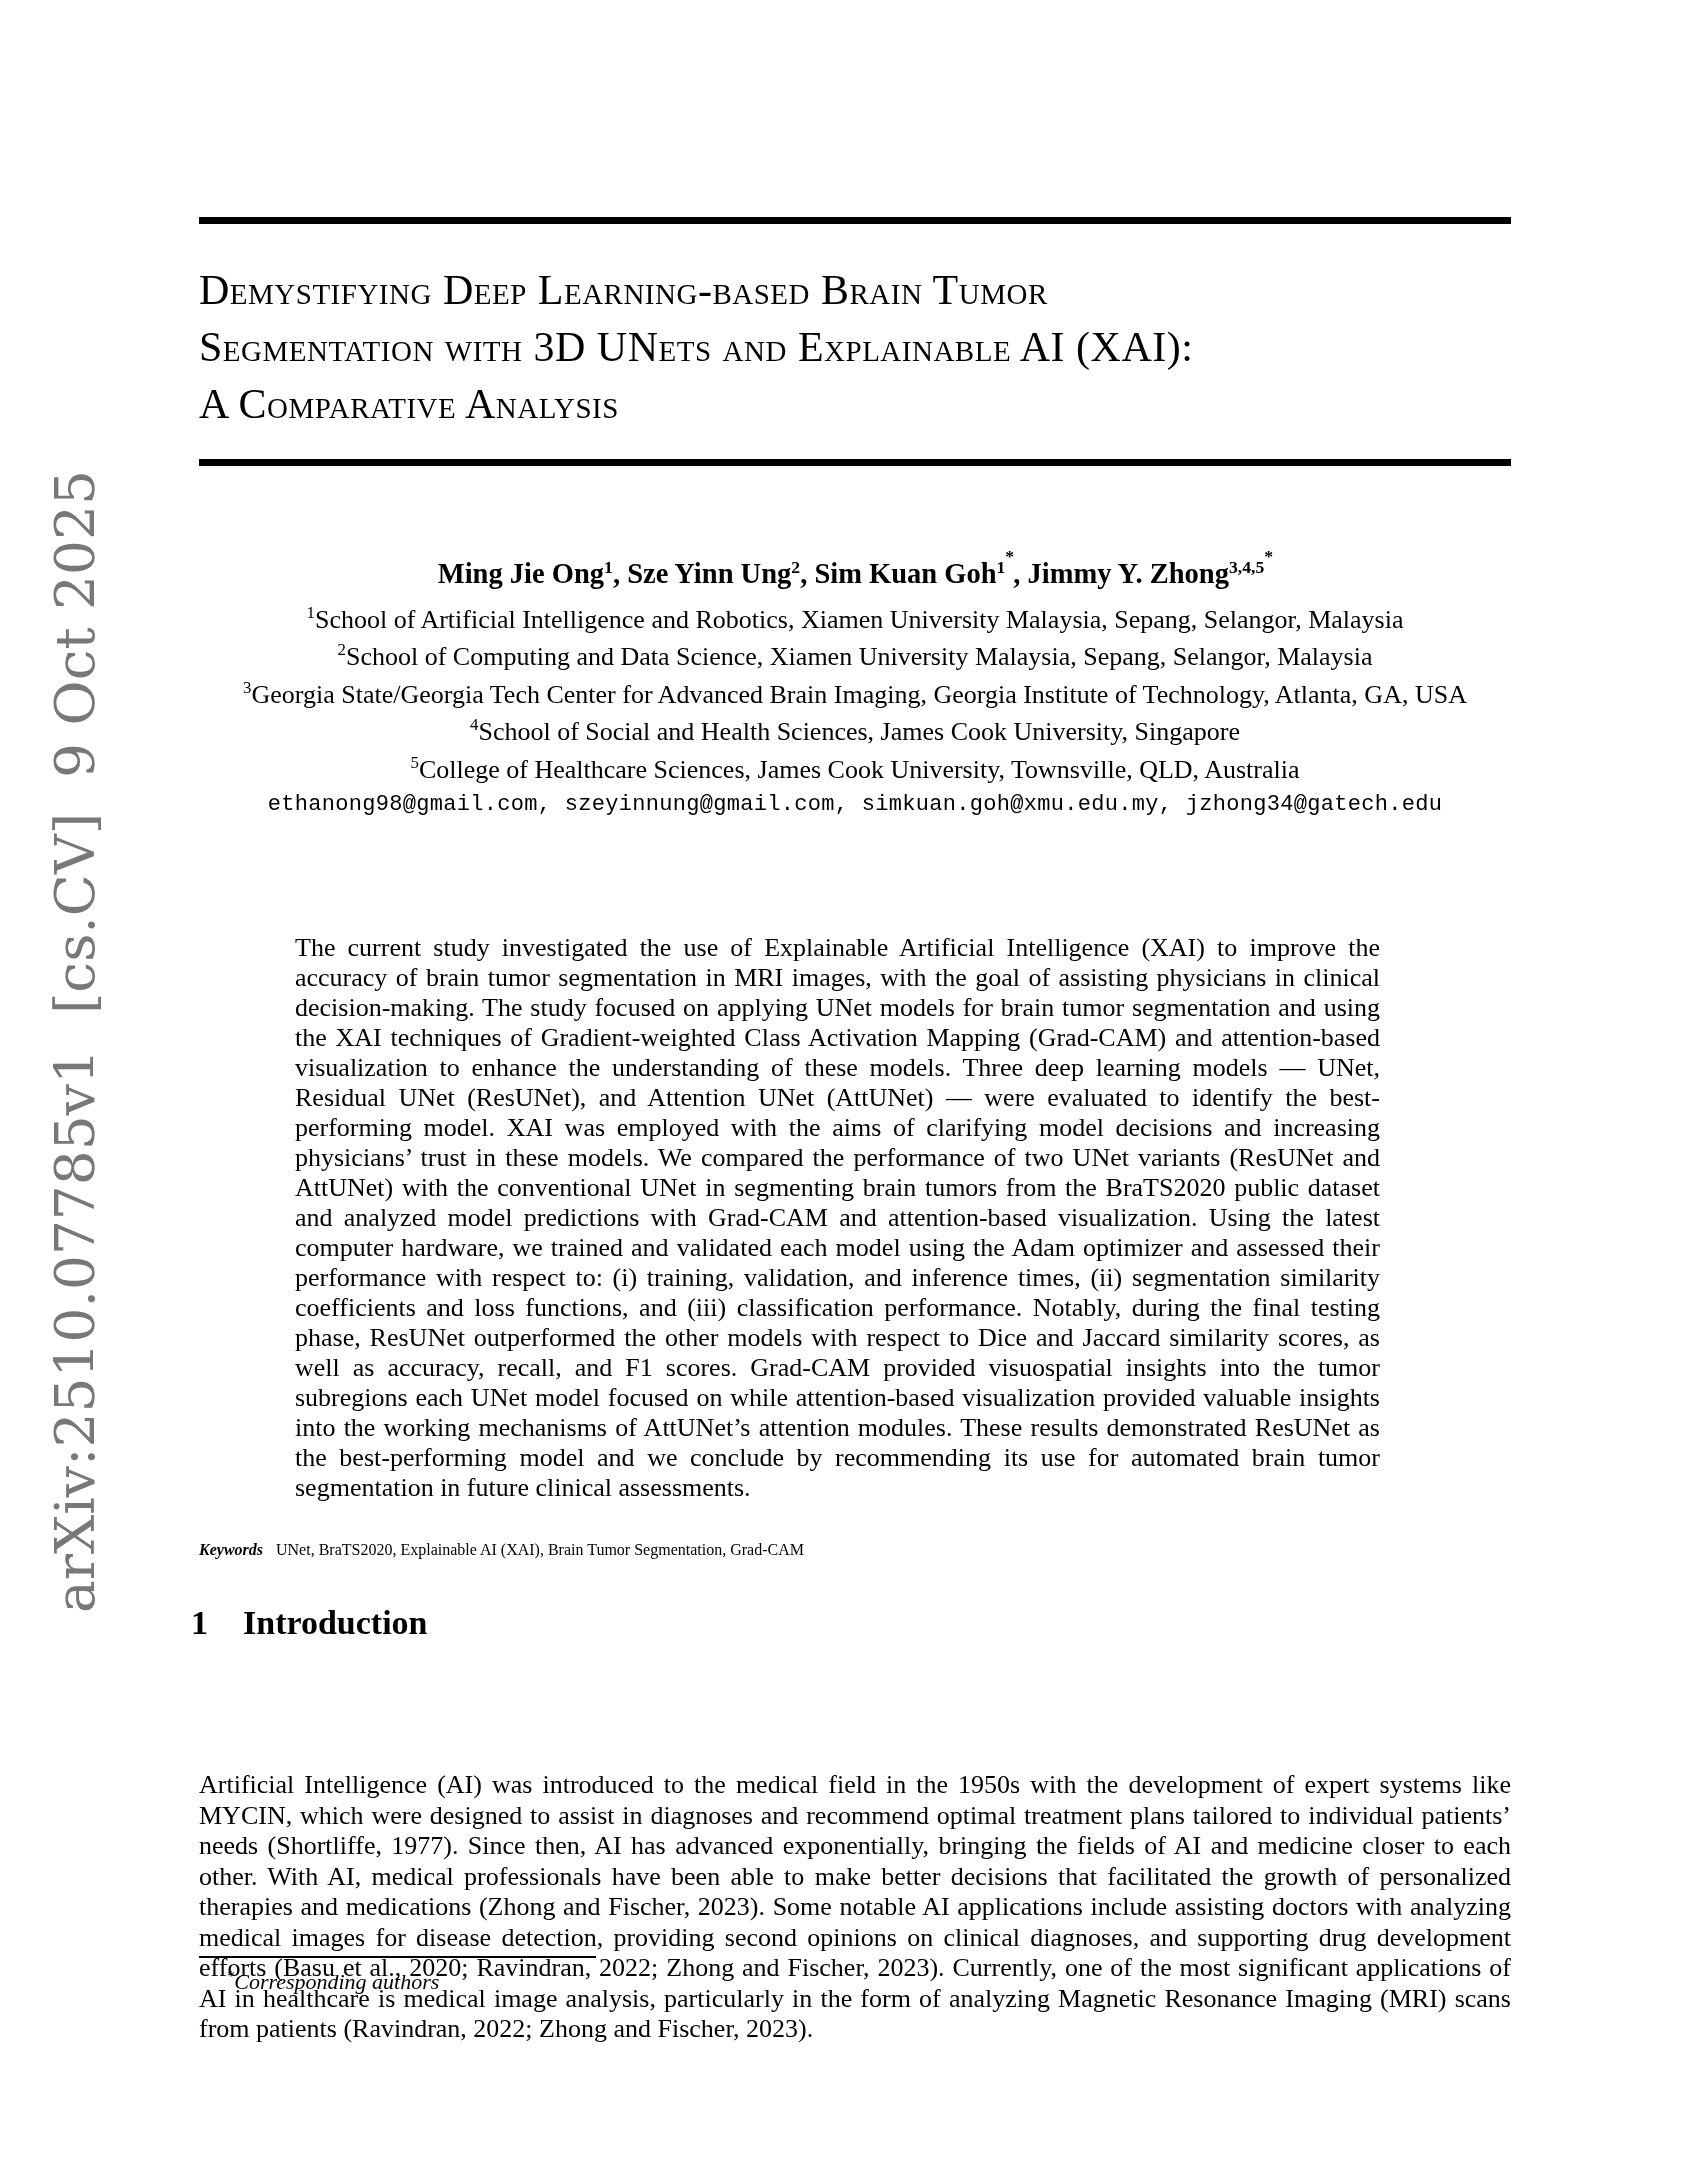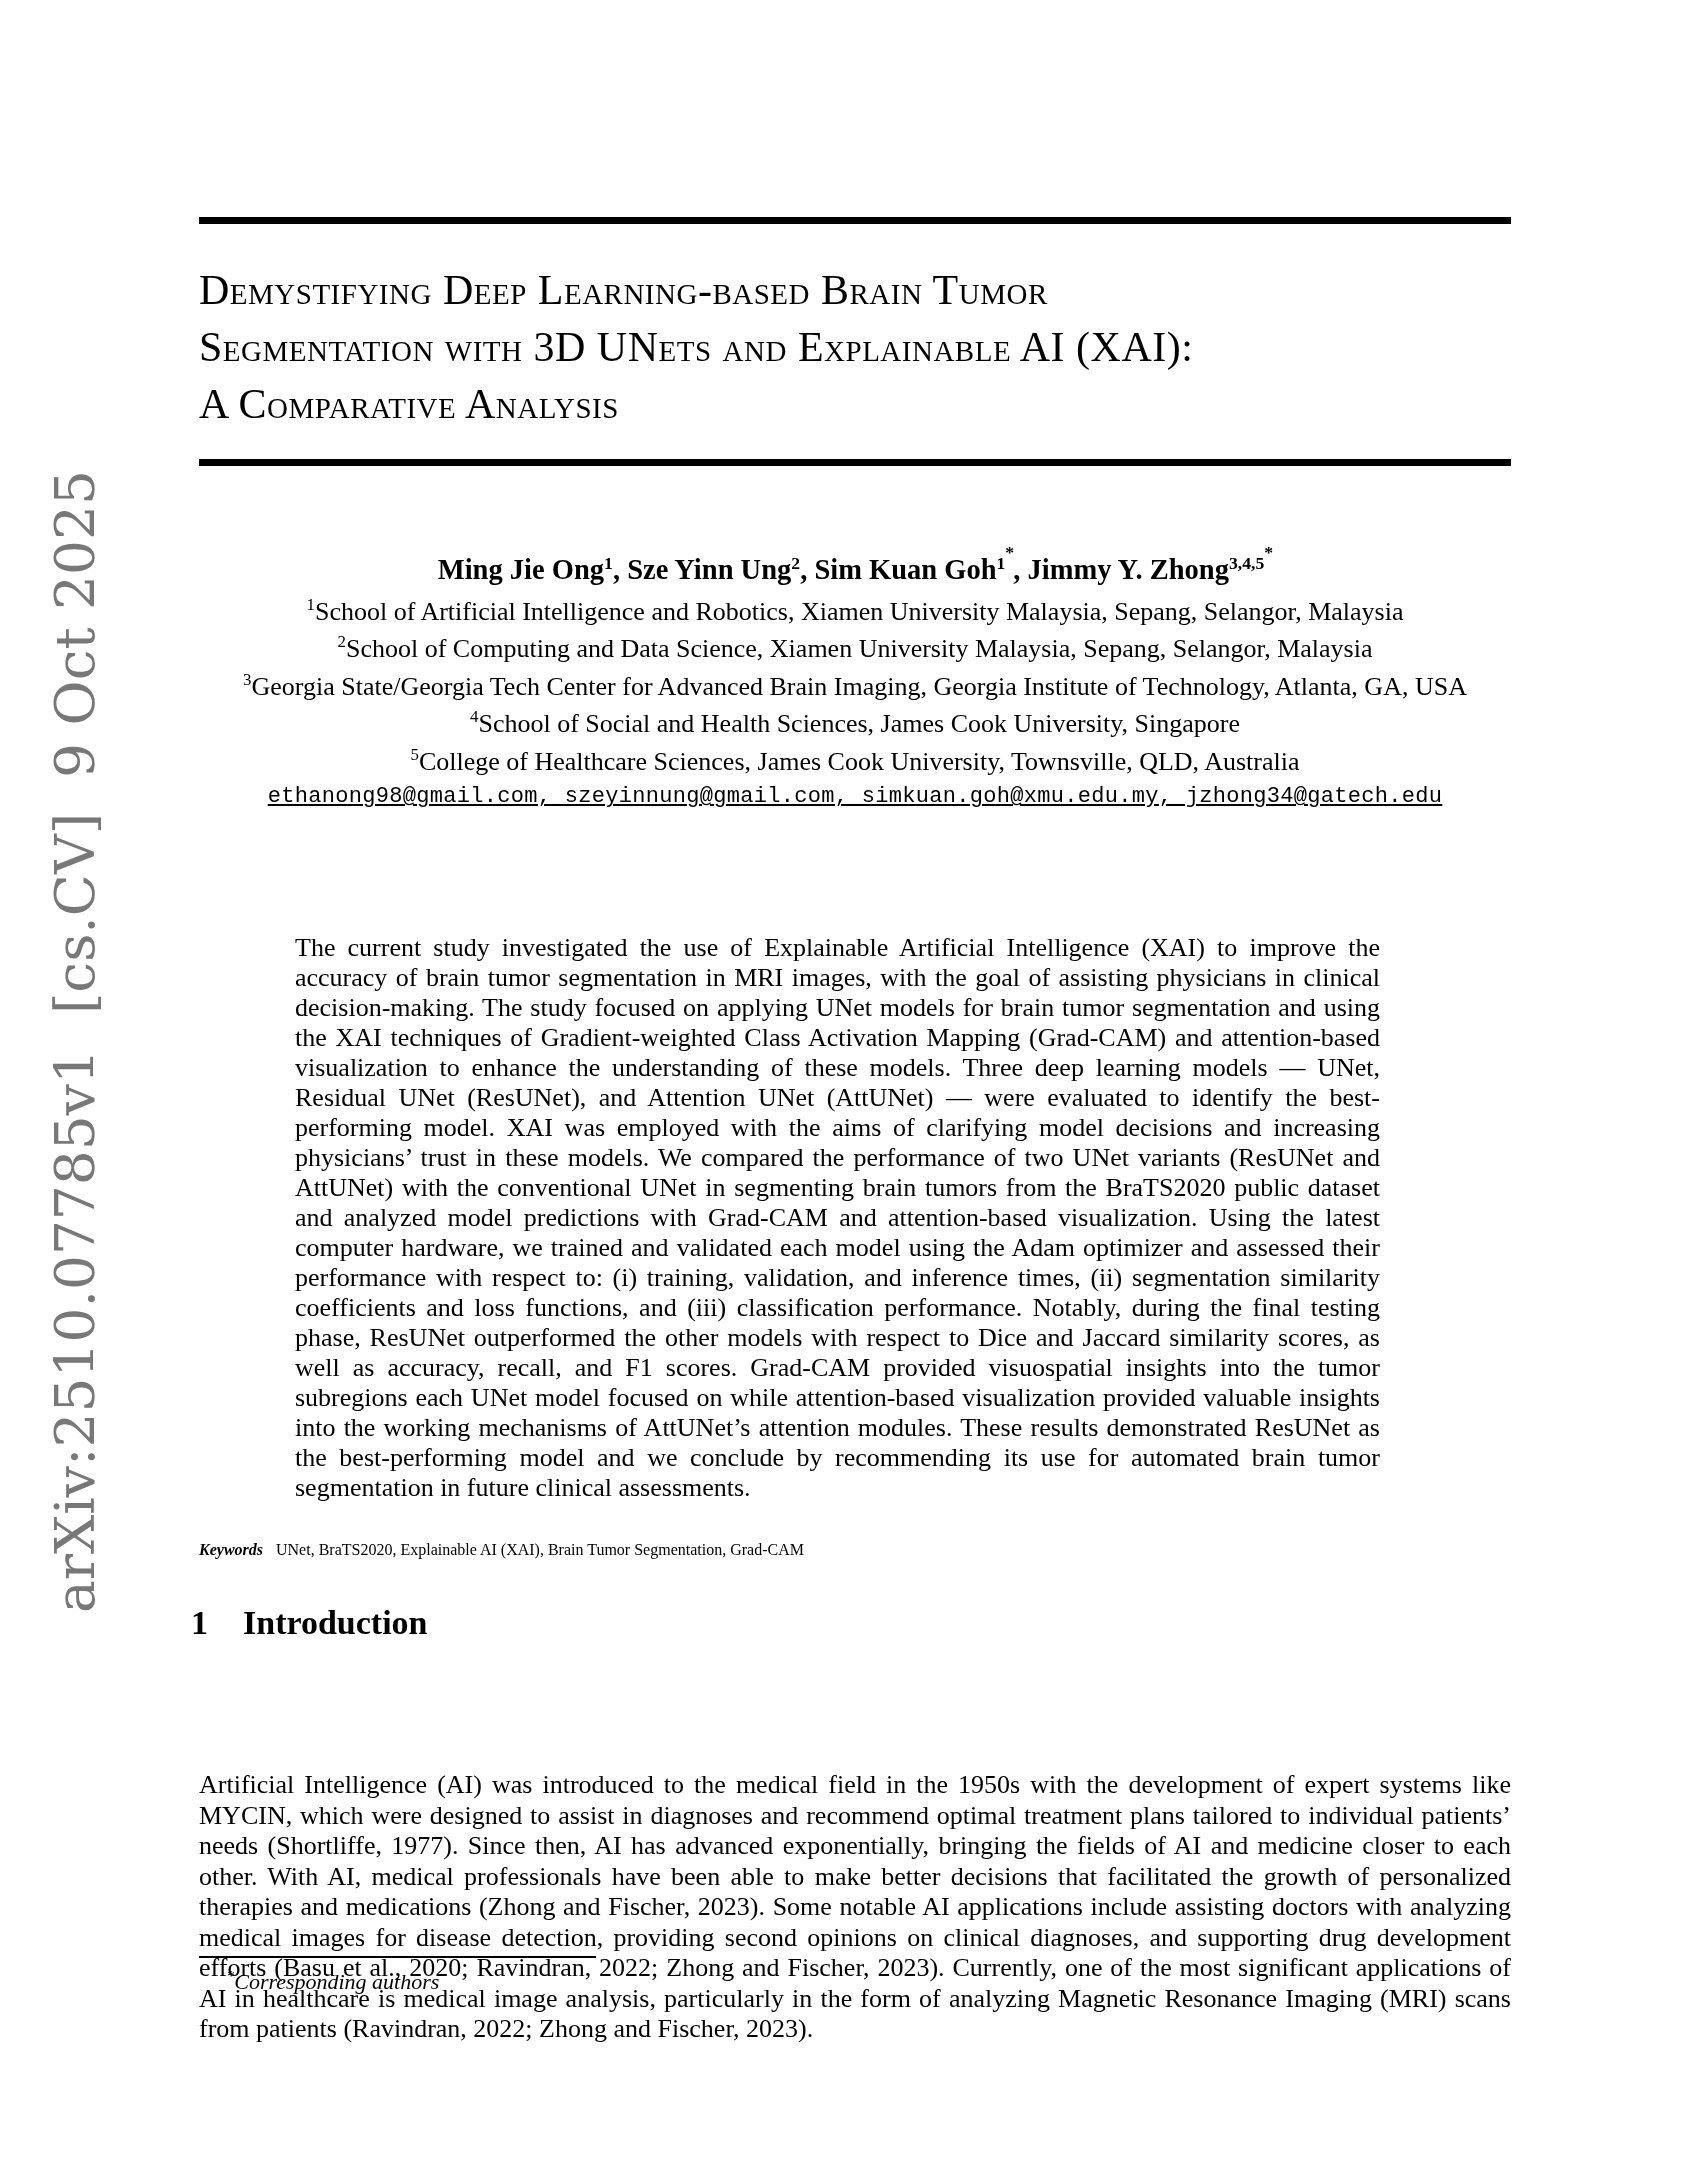--- a/index.html
+++ b/index.html
@@ -20,30 +20,29 @@
     text-align:left;
     font-size:42px;line-height:57px;
     font-variant:small-caps;
     letter-spacing:0.5px;
   }
 
   .byline{
     position:absolute;top:543px;left:199px;width:1312px;
     text-align:center;
   }
-  .authors-line{font-size:28.5px;font-weight:bold;line-height:39px;}
+  .authors-line{font-size:28.5px;font-weight:bold;line-height:46px;}
   .authors-line sup{font-size:62%;}
   sup.star{position:relative;top:-0.55em;font-size:62%;letter-spacing:-0.9px;}
   .affil{font-size:26px;line-height:31px;}
   .affil sup{font-size:65%;}
   .emails{
     font-family:"Liberation Mono","DejaVu Sans Mono",monospace;
     font-size:22px;line-height:33px;margin-top:3.7px;
     letter-spacing:0.3px;
-    text-decoration:underline;
   }
 
   .abstract-heading{
     position:absolute;top:891px;left:199px;width:1312px;
     text-align:center;font-weight:bold;font-variant:small-caps;
     font-size:28.5px;letter-spacing:0.5px;
   }
   .abstract-body{
     position:absolute;top:933px;left:295px;width:1085px;
     font-size:26px;line-height:30px;

